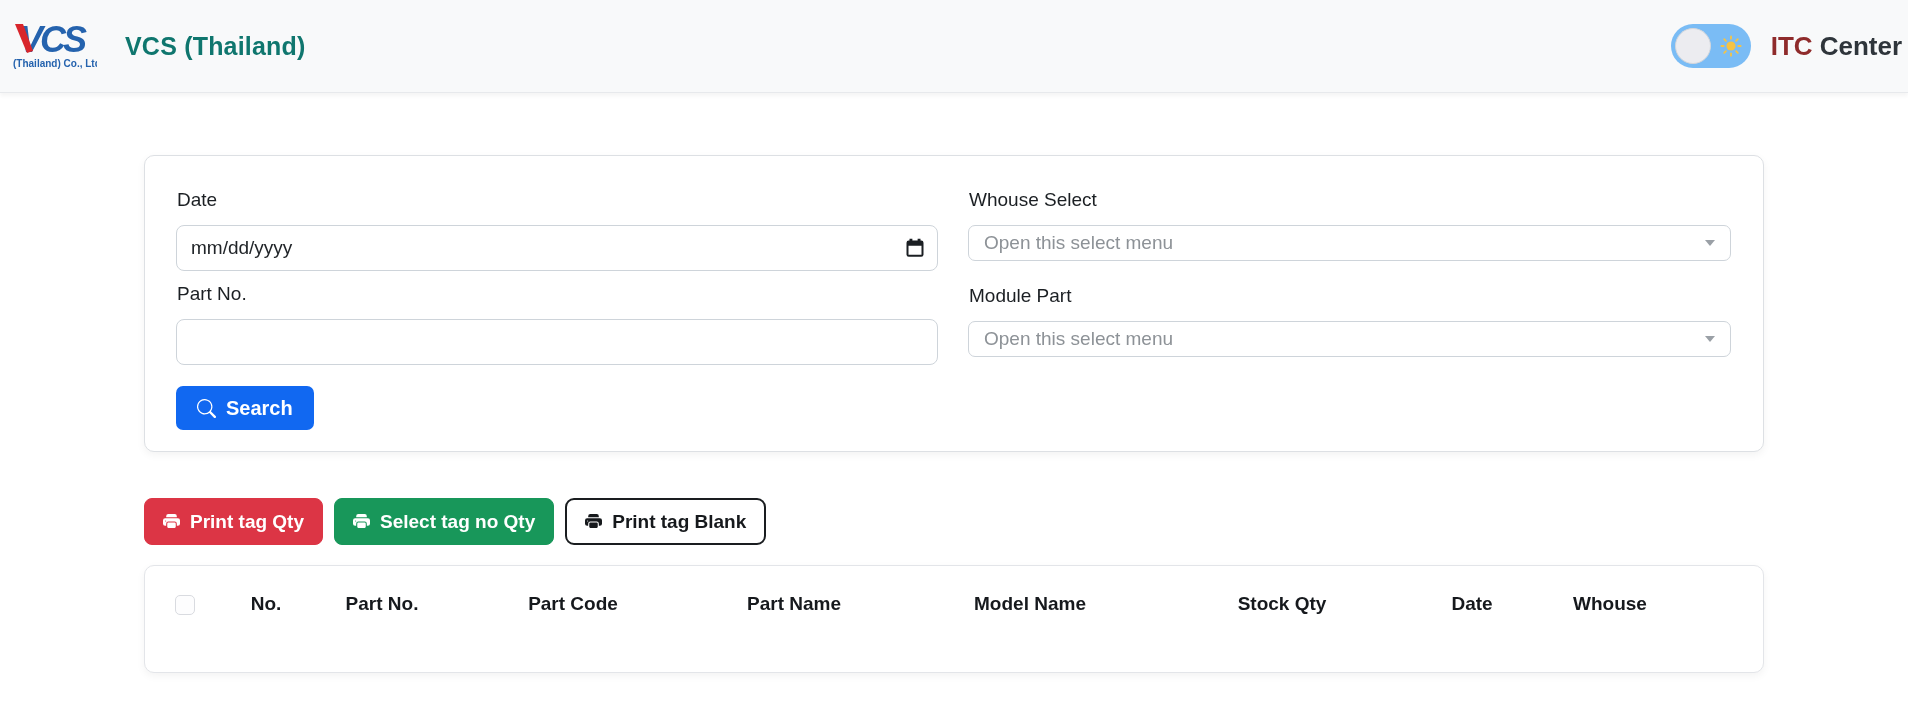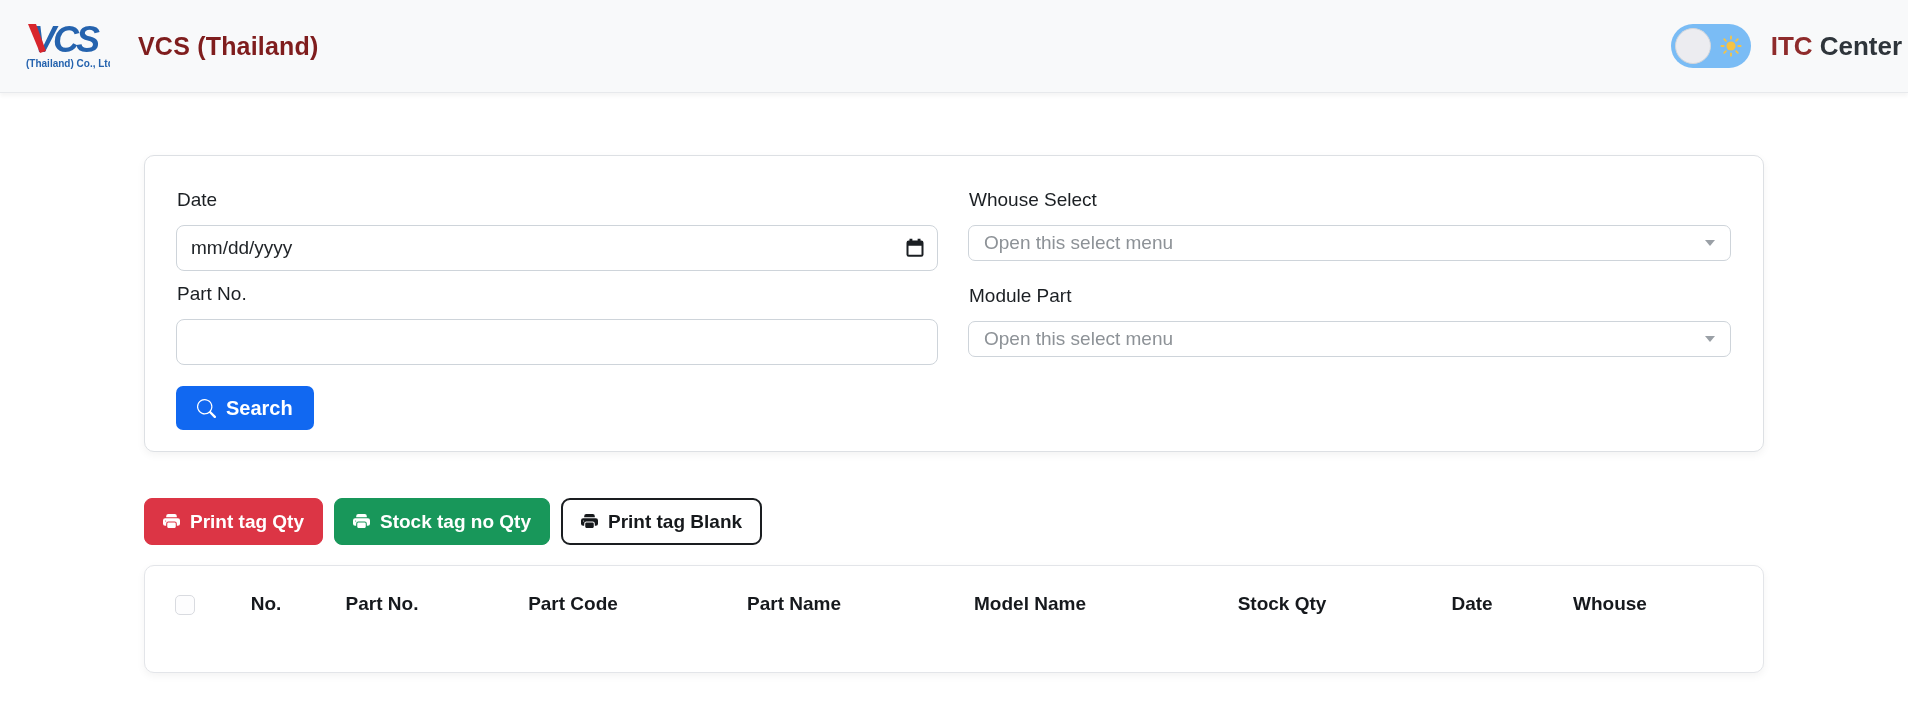--- a/index.html
+++ b/index.html
@@ -10,24 +10,24 @@
     background:#ffffff; color:#212529;
     overflow:hidden;
   }
 
   
   .app-header {
     height:93px; background:#f8f9fa;
     border-bottom:1px solid #e7e9ec;
     box-shadow:0 3px 4px rgba(0,0,0,.045);
     display:flex; align-items:center;
-    padding:0 6px 0 24px;
+    padding:0 6px 0 11px;
   }
   .logo-wrap { display:flex; align-items:center; }
-  .app-title { font-size:25px; font-weight:600; margin-left:28px; letter-spacing:.2px; color:#7f1d1d; }
+  .app-title { font-size:25px; font-weight:600; margin-left:28px; letter-spacing:.2px; color:#0f766e; }
   .header-right { margin-left:auto; display:flex; align-items:center; gap:20px; }
   .theme-toggle {
     width:80px; height:44px; border-radius:22px;
     background:#7abcf5; position:relative; cursor:pointer; flex:0 0 auto;
   }
   .toggle-knob {
     position:absolute; left:4px; top:4px; width:36px; height:36px;
     border-radius:50%; background:#ececf0; border:1px solid #d5d7db;
   }
   .sun-icon { position:absolute; left:49px; top:11px; }
@@ -197,21 +197,21 @@
         <path fill="currentColor" d="M0 7a2 2 0 0 1 2-2h12a2 2 0 0 1 2 2v3a2 2 0 0 1-2 2h-1v-2a2 2 0 0 0-2-2H5a2 2 0 0 0-2 2v2H2a2 2 0 0 1-2-2V7Zm2.5 1a.5.5 0 1 0 0-1 .5.5 0 0 0 0 1Z"></path>
       </svg>
       <span>Print tag Qty</span>
     </button>
 
     <button class="btn btn-success">
       <svg viewBox="0 0 16 16" width="17" height="17">
         <path fill="currentColor" d="M5 1a2 2 0 0 0-2 2v1h10V3a2 2 0 0 0-2-2H5Zm6 8H5a1 1 0 0 0-1 1v3a1 1 0 0 0 1 1h6a1 1 0 0 0 1-1v-3a1 1 0 0 0-1-1Z"></path>
         <path fill="currentColor" d="M0 7a2 2 0 0 1 2-2h12a2 2 0 0 1 2 2v3a2 2 0 0 1-2 2h-1v-2a2 2 0 0 0-2-2H5a2 2 0 0 0-2 2v2H2a2 2 0 0 1-2-2V7Zm2.5 1a.5.5 0 1 0 0-1 .5.5 0 0 0 0 1Z"></path>
       </svg>
-      <span>Stock tag no Qty</span>
+      <span>Select tag no Qty</span>
     </button>
 
     <button class="btn btn-outline-dark">
       <svg viewBox="0 0 16 16" width="17" height="17">
         <path fill="currentColor" d="M5 1a2 2 0 0 0-2 2v1h10V3a2 2 0 0 0-2-2H5Zm6 8H5a1 1 0 0 0-1 1v3a1 1 0 0 0 1 1h6a1 1 0 0 0 1-1v-3a1 1 0 0 0-1-1Z"></path>
         <path fill="currentColor" d="M0 7a2 2 0 0 1 2-2h12a2 2 0 0 1 2 2v3a2 2 0 0 1-2 2h-1v-2a2 2 0 0 0-2-2H5a2 2 0 0 0-2 2v2H2a2 2 0 0 1-2-2V7Zm2.5 1a.5.5 0 1 0 0-1 .5.5 0 0 0 0 1Z"></path>
       </svg>
       <span>Print tag Blank</span>
     </button>
 

